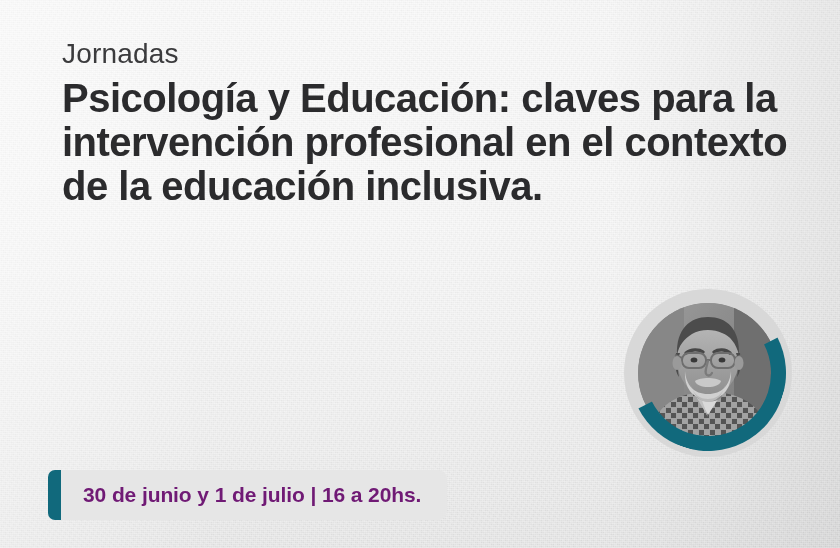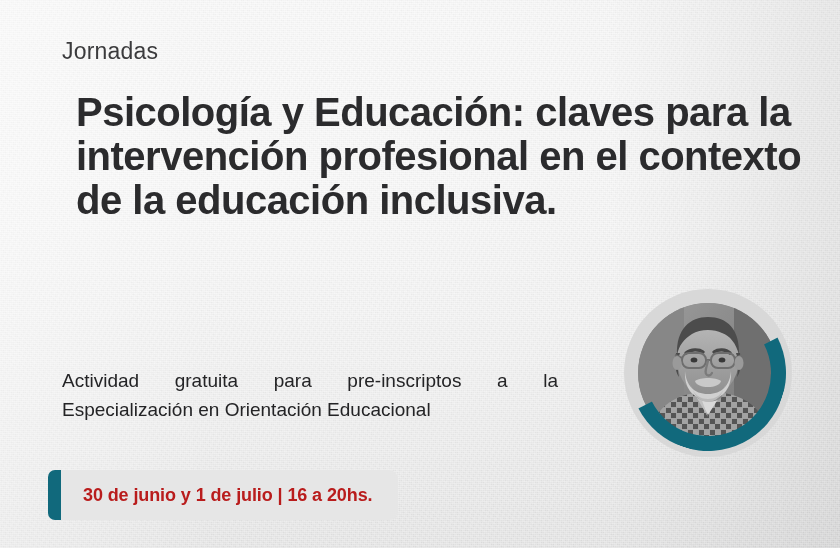--- a/index.html
+++ b/index.html
@@ -42,21 +42,21 @@
       linear-gradient(90deg, rgba(255,255,255,.30) 0%, rgba(255,255,255,0) 26%, rgba(0,0,0,0) 72%, rgba(0,0,0,.045) 100%),
       linear-gradient(180deg, rgba(255,255,255,.22) 0%, rgba(0,0,0,0) 30%, rgba(0,0,0,.035) 100%);
   }
 
   .layer { position: absolute; z-index: 3; }
 
   
   #eyebrow {
     left: 62px;
     top: 38px;
-    font-size: 23px;
+    font-size: 28px;
     font-weight: 300;
     letter-spacing: .2px;
     color: #3b3b3d;
     white-space: nowrap;
   }
 
   #headline {
     left: 58px;
     top: 72px;
     width: 740px;
@@ -106,24 +106,24 @@
     width: 13px;
     border-radius: 7px 0 0 7px;
     background: #11697c;
   }
   #date-body {
     background: #e6e6e6;
     border-radius: 0 9px 9px 0;
     display: flex;
     align-items: center;
     padding: 0 26px 0 22px;
-    font-size: 18px;
+    font-size: 21px;
     font-weight: 700;
     letter-spacing: -.1px;
-    color: #b91c1c;
+    color: #701a75;
     white-space: nowrap;
   }
 
   
   #portrait-wrap {
     left: 624px;
     top: 289px;
     width: 168px;
     height: 168px;
   }
@@ -162,27 +162,23 @@
 </head>
 <body>
 
 <div id="flyer">
 
   <div id="grain"></div>
   <div id="vignette"></div>
 
   <div class="layer" id="eyebrow">Jornadas</div>
 
-  <h1 class="layer" id="headline" style="margin:18px;">Psicología y Educación: claves para la intervención profesional en el contexto de la educación inclusiva.</h1>
-
-
-  <div class="layer" id="desc">
-    <span class="line-justify">Actividad gratuita para pre-inscriptos a la</span>
-    <span class="line-plain">Especialización en Orientación Educacional</span>
-  </div>
+  <h1 class="layer" id="headline" style="margin:4px;">Psicología y Educación: claves para la intervención profesional en el contexto de la educación inclusiva.</h1>
+
+
 
   <div class="layer" id="date-pill">
     <div id="date-accent"></div>
     <div id="date-body">30 de junio y 1 de julio | 16 a 20hs.</div>
   </div>
 
   <div class="layer" id="portrait-wrap">
     <div id="portrait-ring"></div>
 
     <div id="portrait-photo">

